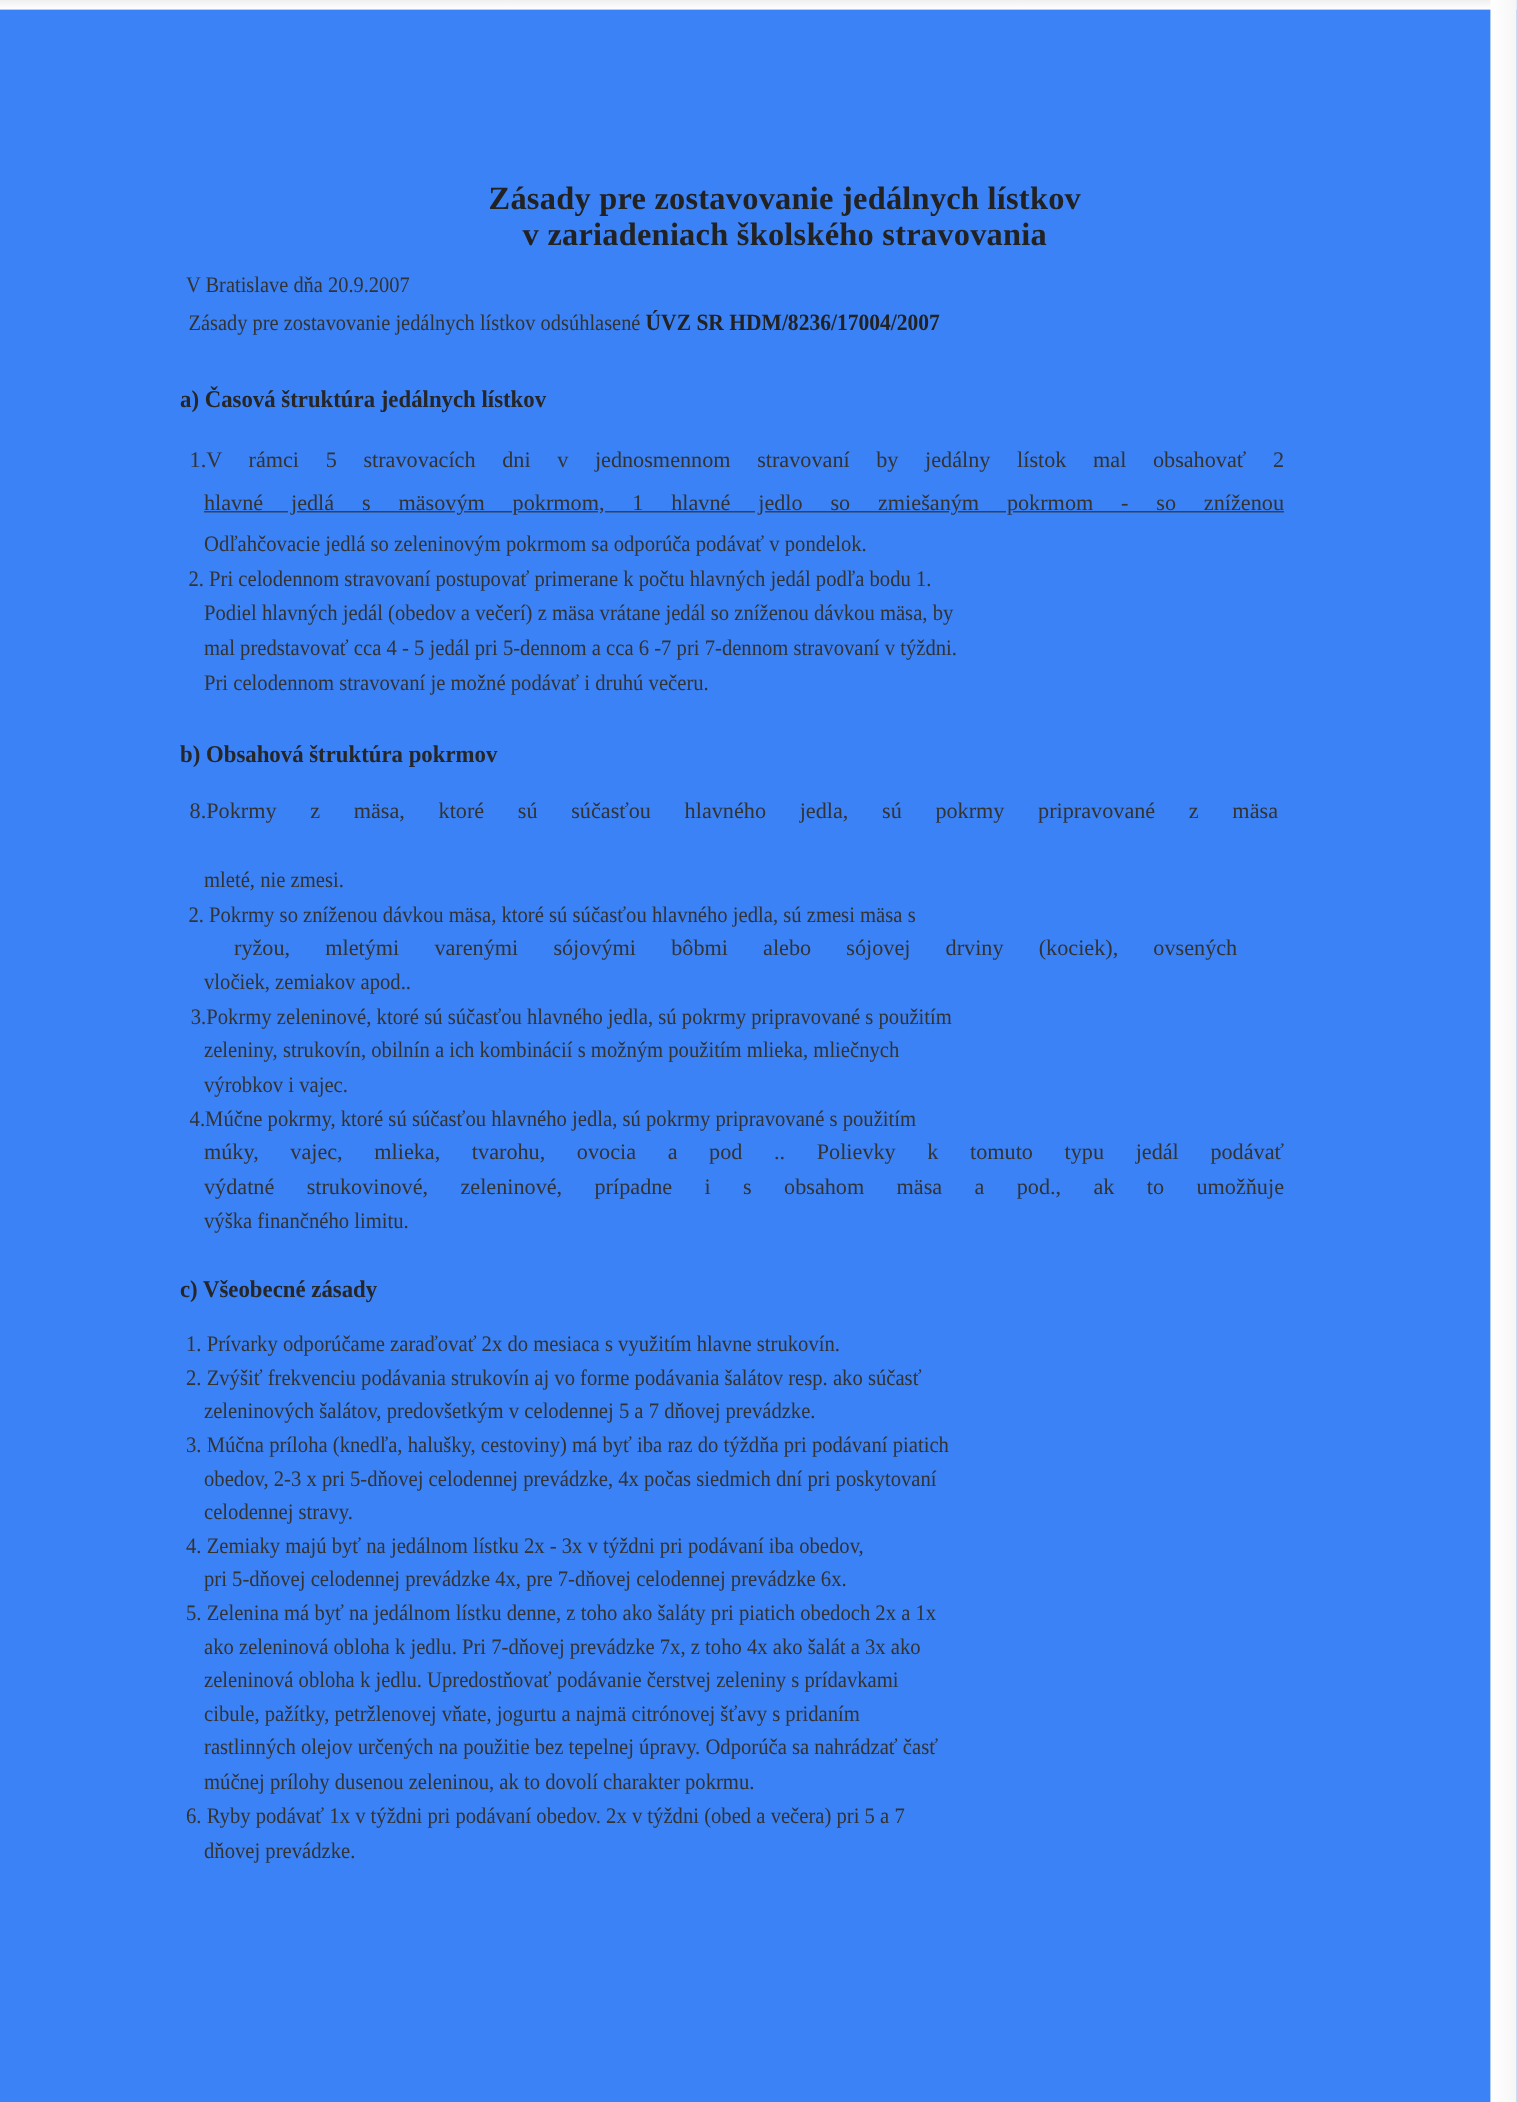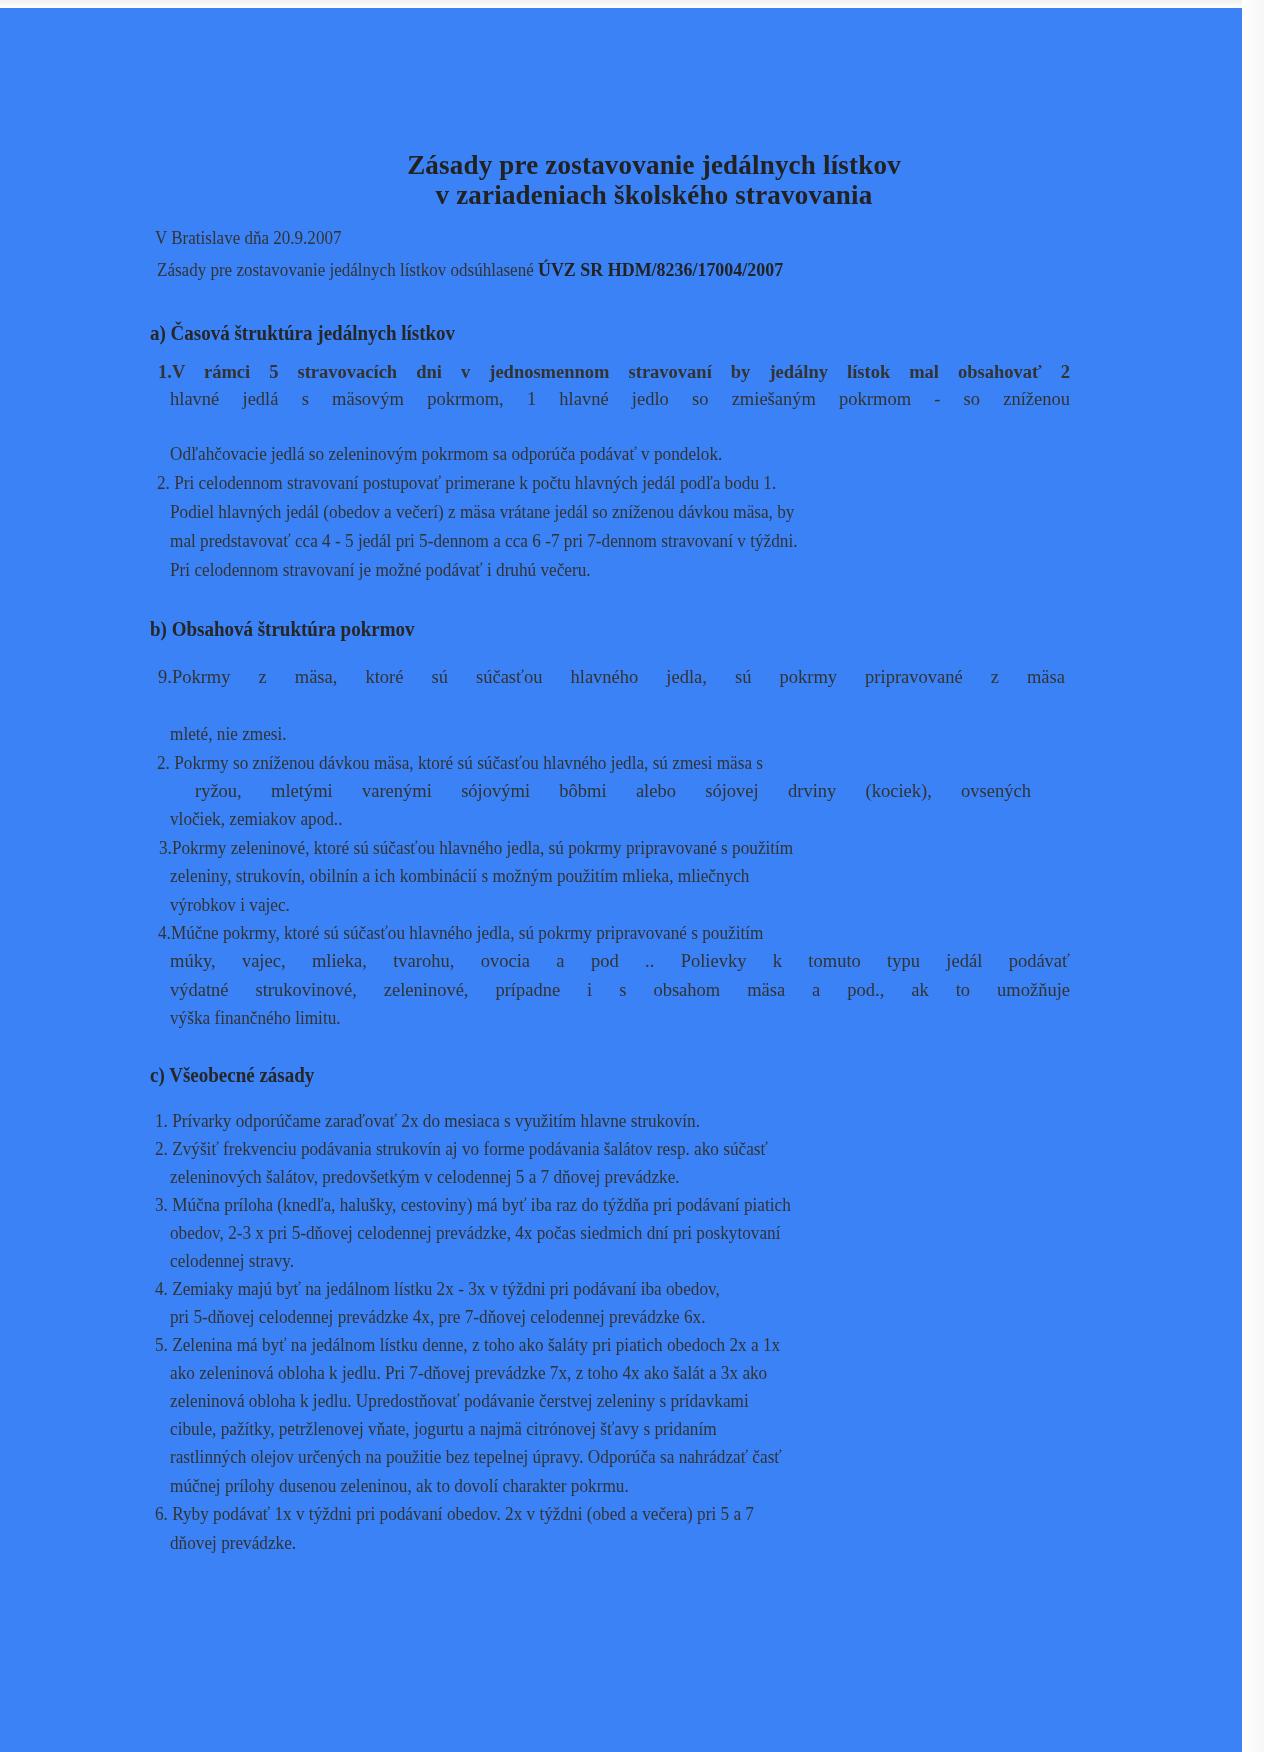--- a/index.html
+++ b/index.html
@@ -44,35 +44,35 @@
 
   <div class="title l1">Zásady pre zostavovanie jedálnych lístkov</div>
   <div class="title l2">v zariadeniach školského stravovania</div>
 
   <div class="meta date">V Bratislave dňa 20.9.2007</div>
   <div class="meta approval">
     <span>Zásady pre zostavovanie jedálnych lístkov odsúhlasené </span><span class="strong">ÚVZ SR HDM/8236/17004/2007</span>
   </div>
 
   <div class="section-head" style="top:322px;">a) Časová štruktúra jedálnych lístkov</div>
-  <div class="line" style="top:362px; left:158px; width:912px;font-weight:bold;">
+  <div class="line" style="top:374px; left:158px; width:912px;">
       <span class="justify">1.V rámci 5 stravovacích dni v jednosmennom stravovaní by jedálny lístok mal obsahovať 2</span>
     </div>
-  <div class="line" style="top:389px; left:170px; width:900px;">
+  <div class="line" style="top:410px; left:170px; width:900px;text-decoration:underline;">
       <span class="justify">hlavné jedlá s mäsovým pokrmom, 1 hlavné jedlo so zmiešaným pokrmom - so zníženou</span>
     </div>
   <div class="line" style="top: 444px; left: 170px; transform: scaleX(0.93);">Odľahčovacie jedlá so zeleninovým pokrmom sa odporúča podávať v pondelok.</div>
   <div class="line" style="top: 473px; left: 157px; transform: scaleX(0.93);">2. Pri celodennom stravovaní postupovať primerane k počtu hlavných jedál podľa bodu 1.</div>
   <div class="line" style="top: 502px; left: 170px; transform: scaleX(0.93);">Podiel hlavných jedál (obedov a večerí) z mäsa vrátane jedál so zníženou dávkou mäsa, by</div>
   <div class="line" style="top: 531px; left: 170px; transform: scaleX(0.93);">mal predstavovať cca 4 - 5 jedál pri 5-dennom a cca 6 -7 pri 7-dennom stravovaní v týždni.</div>
   <div class="line" style="top: 560px; left: 170px; transform: scaleX(0.93);">Pri celodennom stravovaní je možné podávať i druhú večeru.</div>
 
   <div class="section-head" style="top:618px;">b) Obsahová štruktúra pokrmov</div>
   <div class="line" style="top:667px; left:158px; width:907px;">
-      <span class="justify">9.Pokrmy z mäsa, ktoré sú súčasťou hlavného jedla, sú pokrmy pripravované z mäsa</span>
+      <span class="justify">8.Pokrmy z mäsa, ktoré sú súčasťou hlavného jedla, sú pokrmy pripravované z mäsa</span>
     </div>
   <div class="line" style="top: 724px; left: 170px; transform: scaleX(0.93);">mleté, nie zmesi.</div>
   <div class="line" style="top: 753px; left: 157px; transform: scaleX(0.93);">2. Pokrmy so zníženou dávkou mäsa, ktoré sú súčasťou hlavného jedla, sú zmesi mäsa s</div>
   <div class="line" style="top:781px; left:170px; width:836px;margin-left:25px;">
       <span class="justify">ryžou, mletými varenými sójovými bôbmi alebo sójovej drviny (kociek), ovsených</span>
     </div>
   <div class="line" style="top: 809px; left: 170px; transform: scaleX(0.93);">vločiek, zemiakov apod..</div>
   <div class="line" style="top: 838px; left: 159px; transform: scaleX(0.93);">3.Pokrmy zeleninové, ktoré sú súčasťou hlavného jedla, sú pokrmy pripravované s použitím</div>
   <div class="line" style="top: 866px; left: 170px; transform: scaleX(0.93);">zeleniny, strukovín, obilnín a ich kombinácií s možným použitím mlieka, mliečnych</div>
   <div class="line" style="top: 895px; left: 170px; transform: scaleX(0.93);">výrobkov i vajec.</div>

